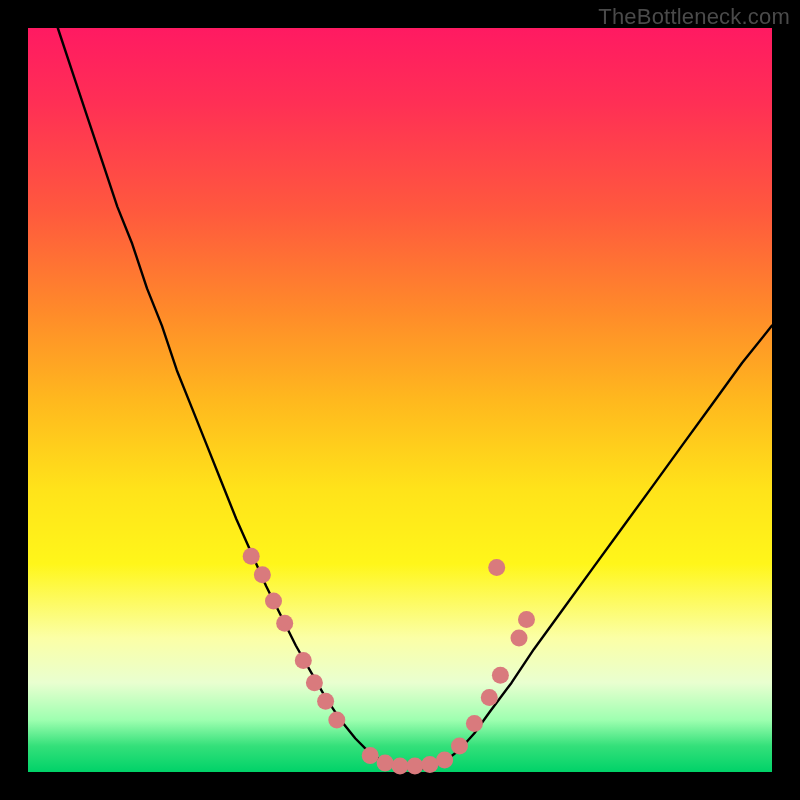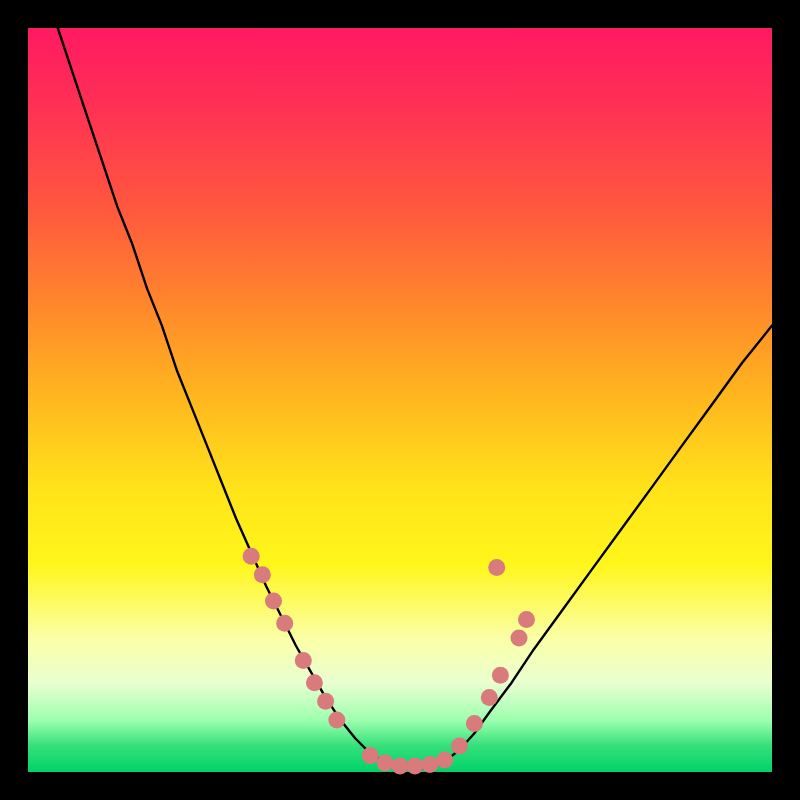--- a/index.html
+++ b/index.html
@@ -58,20 +58,21 @@
     top: 0;
     width: 744px;
     height: 744px;
     overflow: visible;
   }
 </style>
 </head>
 <body>
 
 <div class="frame">
+  <div class="watermark">TheBottleneck.com</div>
 
   <div class="plot">
     <svg class="curve" viewBox="0 0 744 744" preserveAspectRatio="none">
       <path id="curve-path" fill="none" stroke-width="2.4" stroke-linecap="round" stroke-linejoin="round" d="M29.8 0.0 L44.6 44.6 L59.5 89.3 L74.4 133.9 L89.3 178.6 L104.2 215.8 L119.0 260.4 L133.9 297.6 L148.8 342.2 L163.7 379.4 L178.6 416.6 L193.4 453.8 L208.3 491.0 L223.2 524.5 L238.1 558.0 L253.0 587.8 L267.8 617.5 L282.7 643.6 L297.6 669.6 L312.5 691.9 L327.4 710.5 L342.2 725.4 L357.1 735.1 L372.0 739.5 L386.9 741.0 L401.8 739.5 L416.6 733.6 L431.5 721.7 L446.4 705.3 L461.3 684.5 L483.6 654.7 L505.9 621.2 L535.7 580.3 L565.4 539.4 L595.2 498.5 L625.0 457.6 L654.7 416.6 L684.5 375.7 L714.2 334.8 L744.0 297.6 " stroke="#000000"></path>
       <g id="dots-group">
           <circle cx="223.2" cy="528.2" r="8.5" fill="#d97a7d" stroke="#c45e62" stroke-width="0"></circle>
           <circle cx="234.4" cy="546.8" r="8.5" fill="#d97a7d" stroke="#c45e62" stroke-width="0"></circle>
           <circle cx="245.5" cy="572.9" r="8.5" fill="#d97a7d" stroke="#c45e62" stroke-width="0"></circle>
           <circle cx="256.7" cy="595.2" r="8.5" fill="#d97a7d" stroke="#c45e62" stroke-width="0"></circle>
           <circle cx="275.3" cy="632.4" r="8.5" fill="#d97a7d" stroke="#c45e62" stroke-width="0"></circle>

